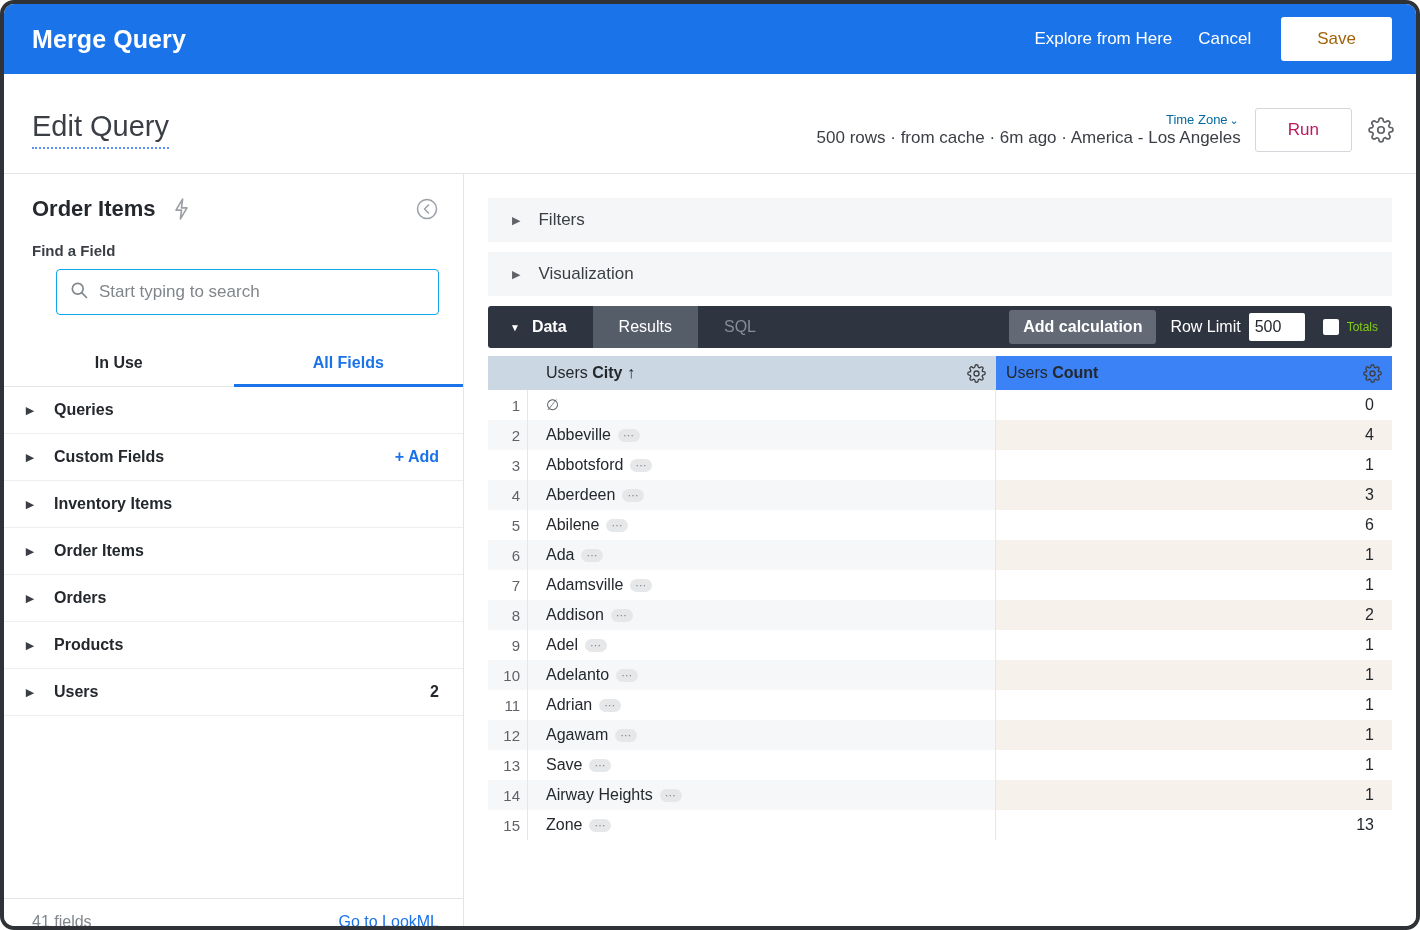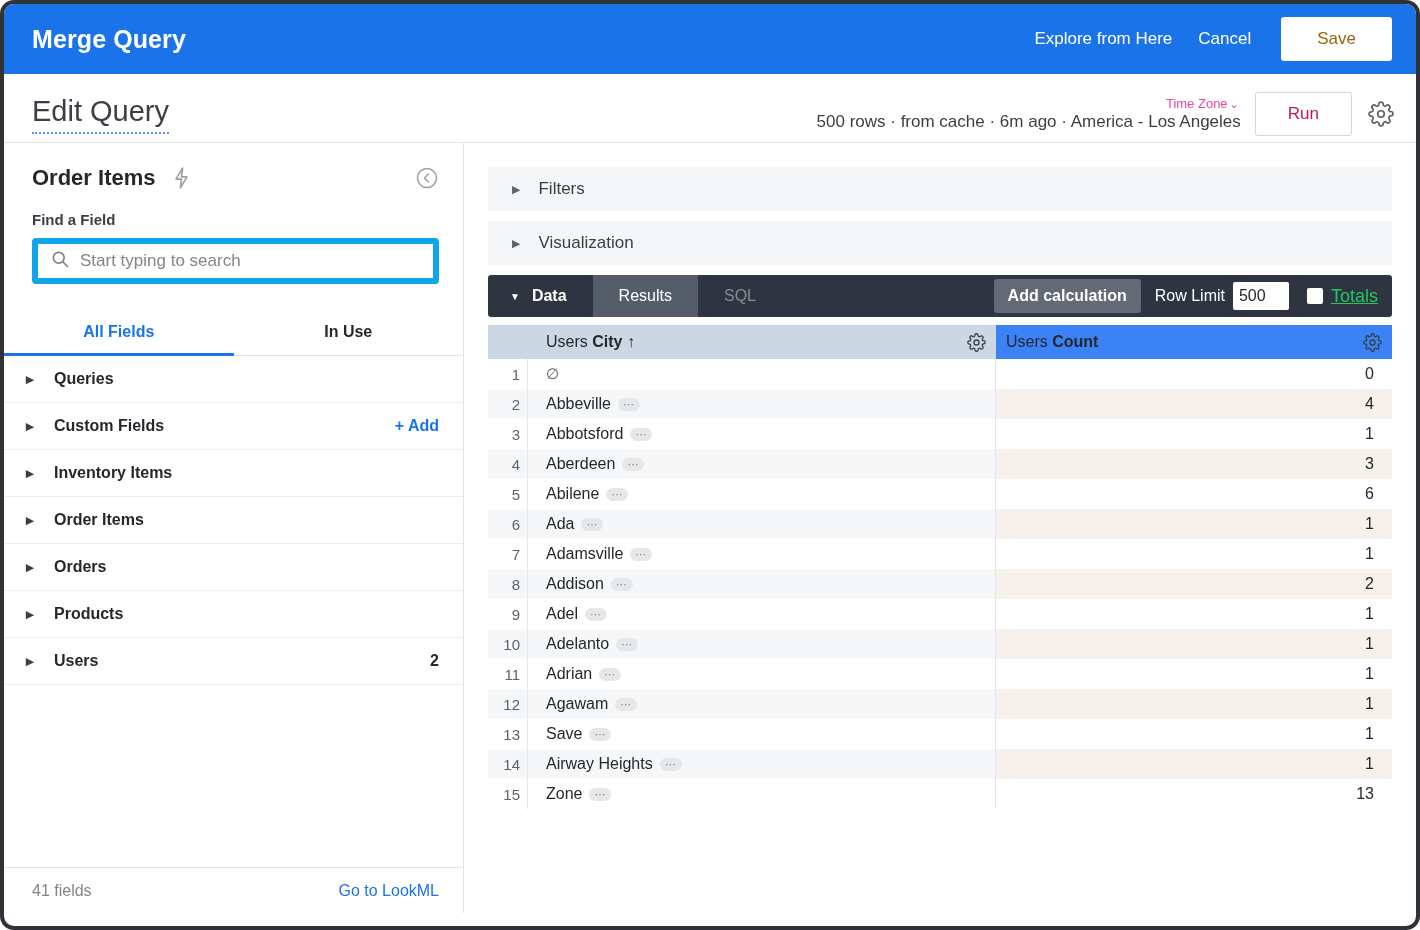--- a/index.html
+++ b/index.html
@@ -48,21 +48,21 @@
     font-size: 17px;
     border: none;
     border-radius: 3px;
     padding: 12px 36px;
     cursor: pointer;
     font-family: inherit;
     margin-left: 4px;
   }
   
   .subheader {
-    height: 69px;
+    height: 100px;
     background: #ffffff;
     border-bottom: 1px solid #e2e4e7;
     display: flex; align-items: center;
     padding: 12px 20px 0 28px;
     position: relative;
   }
   .page-title {
     font-size: 29px;
     font-weight: 400;
     color: #3b3f45;
@@ -80,21 +80,21 @@
   .subheader-right {
     margin-left: auto;
     display: flex; align-items: center;
   }
   .query-status-wrap {
     display: flex; flex-direction: column; align-items: flex-end;
     margin-right: 14px;
   }
   .tz-label {
     font-size: 13px;
-    color: #ec4899;
+    color: #0369a1;
     margin-bottom: 1px;
     margin-right: 2px;
     cursor: pointer;
   }
   .tz-label .caret { font-size: 11px; margin-left: 2px; }
   .query-status {
     font-size: 17px;
     color: #3b3f45;
     white-space: nowrap;
   }
@@ -134,24 +134,25 @@
     font-size: 22px; font-weight: 600; color: #24282d;
   }
   .bolt-icon { margin-left: 16px; display: flex; align-items: center; }
   .collapse-icon { margin-left: auto; cursor: pointer; display:flex; }
   .find-label {
     font-size: 15px; font-weight: 700; color: #3b3f45;
     margin-bottom: 10px;
   }
   .search-box {
     height: 46px;
-    border: 6px solid #0ea5e9;
+    border: 1px solid #0ea5e9;
     border-radius: 4px;
     display: flex; align-items: center;
     padding: 0 12px;
+    margin-left: 24px;
   }
   .search-box input {
     border: none; outline: none;
     font-size: 17px; color: #3b3f45;
     font-family: inherit;
     flex: 1;
     margin-left: 10px;
     background: transparent;
   }
   .search-box input::placeholder { color: #80868b; }
@@ -261,21 +262,21 @@
     padding: 0 6px;
     outline: none;
   }
   .totals-wrap { display: flex; align-items: center; margin-left: 18px; cursor: pointer; }
   .totals-box {
     width: 16px; height: 16px;
     background: #ffffff;
     border-radius: 2px;
     margin-right: 8px;
   }
-  .totals-label { font-size: 18px; color: #22c55e; text-decoration: underline; }
+  .totals-label { font-size: 12px; color: #84cc16; }
   
   .warn {
     margin-top: 14px;
     height: 52px;
     background: #f7e7ab;
     display: flex; align-items: center;
     padding: 0 18px 0 18px;
   }
   .warn-text { font-size: 17px; color: #3b3f45; margin-left: 14px; }
   .warn-text b { font-weight: 700; }
@@ -397,22 +398,22 @@
             <svg width="20" height="20" viewBox="0 0 24 24" fill="none" stroke="#80868b" stroke-width="2">
               <circle cx="10.5" cy="10.5" r="6.5"></circle>
               <path d="M15.5 15.5 L21 21" stroke-linecap="round"></path>
             </svg>
           </span>
           <input type="text" placeholder="Start typing to search" style="">
         </div>
       </div>
 
       <div class="tabs">
+        <div class="tab">In Use</div>
         <div class="tab active">All Fields</div>
-        <div class="tab">In Use</div>
       </div>
 
       <div class="field-groups">
         <div class="field-group">
           <span class="fg-arrow">▶</span>
           <span class="fg-label">Queries</span>
         </div>
         <div class="field-group">
           <span class="fg-arrow">▶</span>
           <span class="fg-label">Custom Fields</span>

